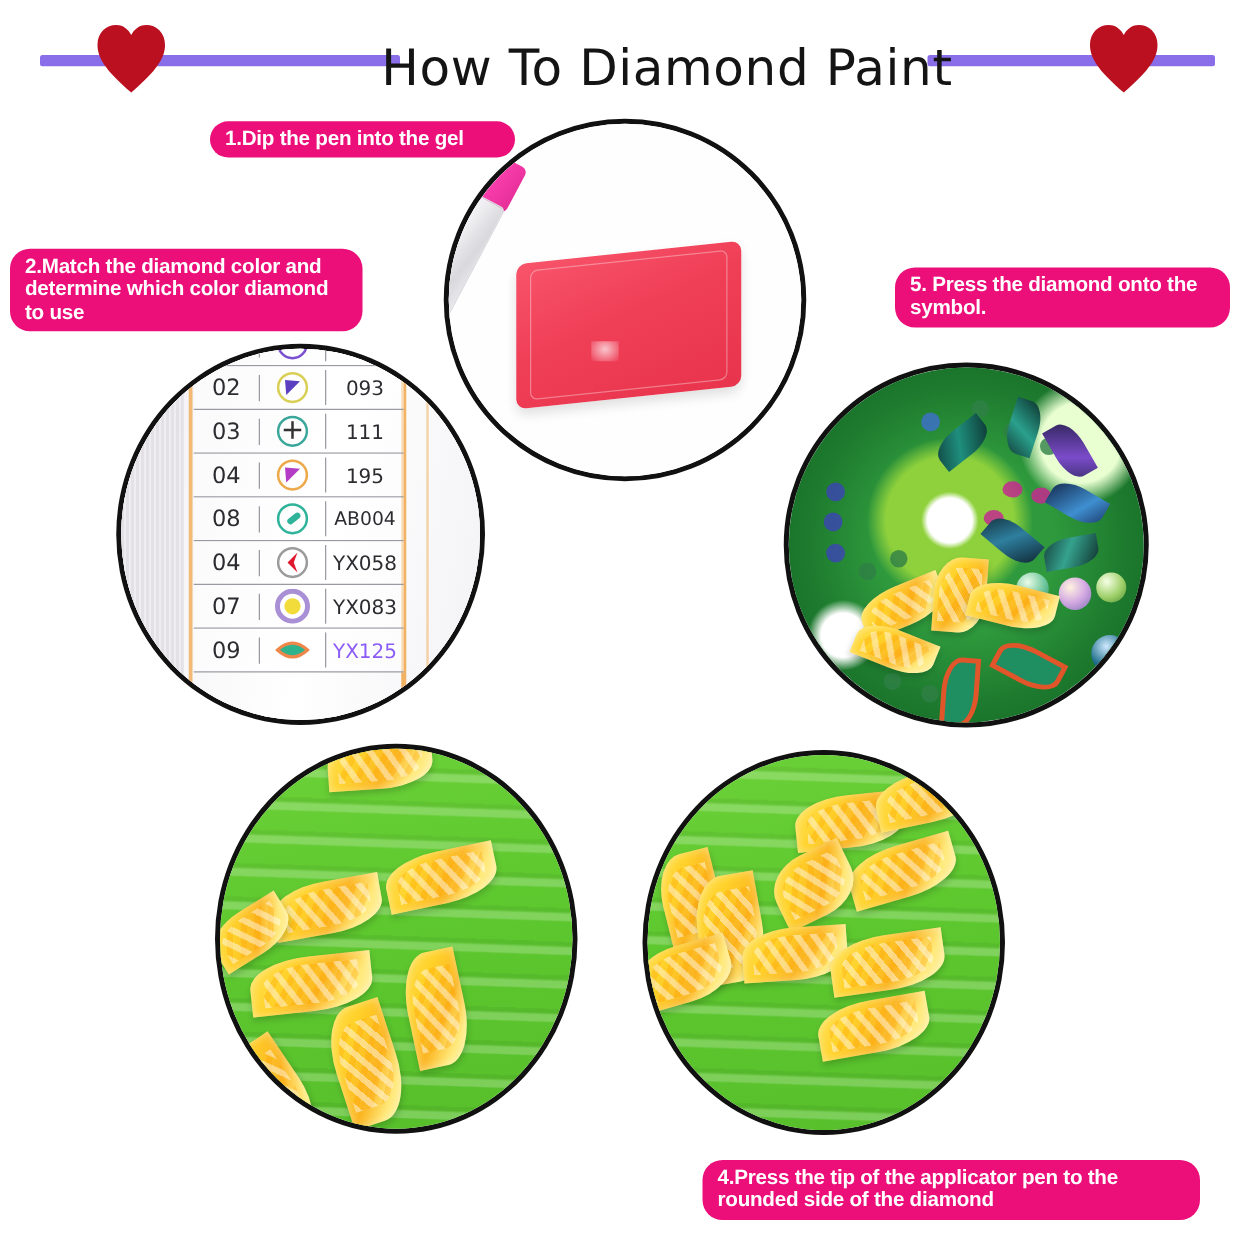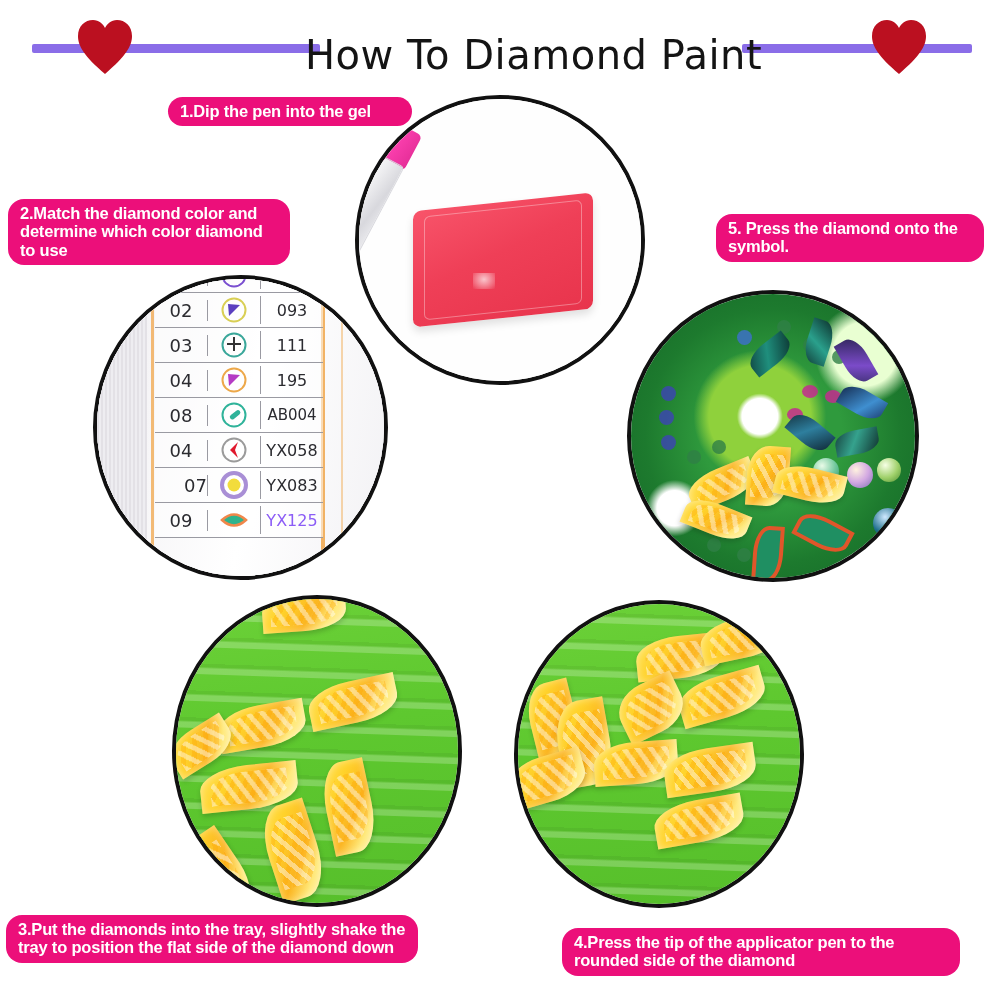--- a/index.html
+++ b/index.html
@@ -208,21 +208,21 @@
             <div style="width:52px;text-align:center;font-size:18px;color:#2b2b30;font-family:'DejaVu Sans',sans-serif;border-right:1px solid #9a9aa2;">04</div>
             <div style="width:52px;display:flex;align-items:center;justify-content:center;border-right:1px solid #9a9aa2;">
               <svg width="28" height="28" viewBox="0 0 28 28">
                 <circle cx="14" cy="14" r="11.5" fill="none" stroke="#9b9b9b" stroke-width="2"></circle>
                 <path d="M18 6 L10 14 L18 22 L15 14 Z" fill="#e0182d"></path>
               </svg>
             </div>
             <div style="flex:1;text-align:center;font-size:16px;color:#2b2b30;font-family:'DejaVu Sans',sans-serif;">YX058</div>
           </div>
           <div class="chart-row" style="display: flex; align-items: center; height: 34px; border-bottom: 1px solid rgb(154, 154, 162); background: rgba(255, 255, 255, 0.55);">
-            <div style="width:52px;text-align:right;font-size:18px;color:#2b2b30;font-family:'DejaVu Sans',sans-serif;border-right:1px solid #9a9aa2;">07</div>
+            <div style="width:52px;text-align:center;font-size:18px;color:#2b2b30;font-family:'DejaVu Sans',sans-serif;border-right:1px solid #9a9aa2;">07</div>
             <div style="width:52px;display:flex;align-items:center;justify-content:center;border-right:1px solid #9a9aa2;">
               <svg width="28" height="28" viewBox="0 0 28 28">
                 <circle cx="14" cy="14" r="12" fill="none" stroke="#a98fd6" stroke-width="4"></circle>
                 <circle cx="14" cy="14" r="6.5" fill="#f2dc3c"></circle>
               </svg>
             </div>
             <div style="flex:1;text-align:center;font-size:16px;color:#2b2b30;font-family:'DejaVu Sans',sans-serif;">YX083</div>
           </div>
           <div class="chart-row" style="display: flex; align-items: center; height: 34px; border-bottom: 1px solid rgb(154, 154, 162); background: rgba(255, 255, 255, 0.55);">
             <div style="width:52px;text-align:center;font-size:18px;color:#2b2b30;font-family:'DejaVu Sans',sans-serif;border-right:1px solid #9a9aa2;">09</div>
@@ -308,21 +308,20 @@
       <div class="ygem" style="left:46px;top:110px;width:88px;height:42px;transform:rotate(-10deg);"></div>
       <div class="ygem" style="left:136px;top:86px;width:90px;height:42px;transform:rotate(-12deg);"></div>
       <div class="ygem" style="left:-4px;top:132px;width:66px;height:38px;transform:rotate(-32deg);"></div>
       <div class="ygem" style="left:28px;top:170px;width:98px;height:44px;transform:rotate(-6deg);"></div>
       <div class="ygem" style="left:154px;top:166px;width:46px;height:92px;transform:rotate(-12deg);"></div>
       <div class="ygem" style="left:96px;top:208px;width:50px;height:96px;transform:rotate(-18deg);"></div>
       <div class="ygem" style="left:16px;top:238px;width:56px;height:90px;transform:rotate(-34deg);"></div>
     </div>
   </div>
 
-  <div class="label" style="left: 6px; top: 915px; width: 412px; font-size: 16.5px; background: rgb(236, 15, 122);">3.Put the diamonds into the tray, slightly shake the tray to position the flat side of the diamond down</div>
 
   <div class="bubble" style="left:514px;top:600px;width:290px;height:308px;">
     <div class="inner">
       <div class="tray-bg"></div>
       <div class="ygem" style="left:122px;top:36px;width:88px;height:42px;transform:rotate(-6deg);"></div>
       <div class="ygem" style="left:186px;top:18px;width:84px;height:40px;transform:rotate(-12deg);"></div>
       <div class="ygem" style="left:164px;top:76px;width:88px;height:42px;transform:rotate(-16deg);"></div>
       <div class="ygem" style="left:104px;top:82px;width:66px;height:52px;transform:rotate(-26deg);"></div>
       <div class="ygem" style="left:16px;top:82px;width:46px;height:76px;transform:rotate(-14deg);"></div>
       <div class="ygem" style="left:44px;top:100px;width:52px;height:86px;transform:rotate(-10deg);"></div>

